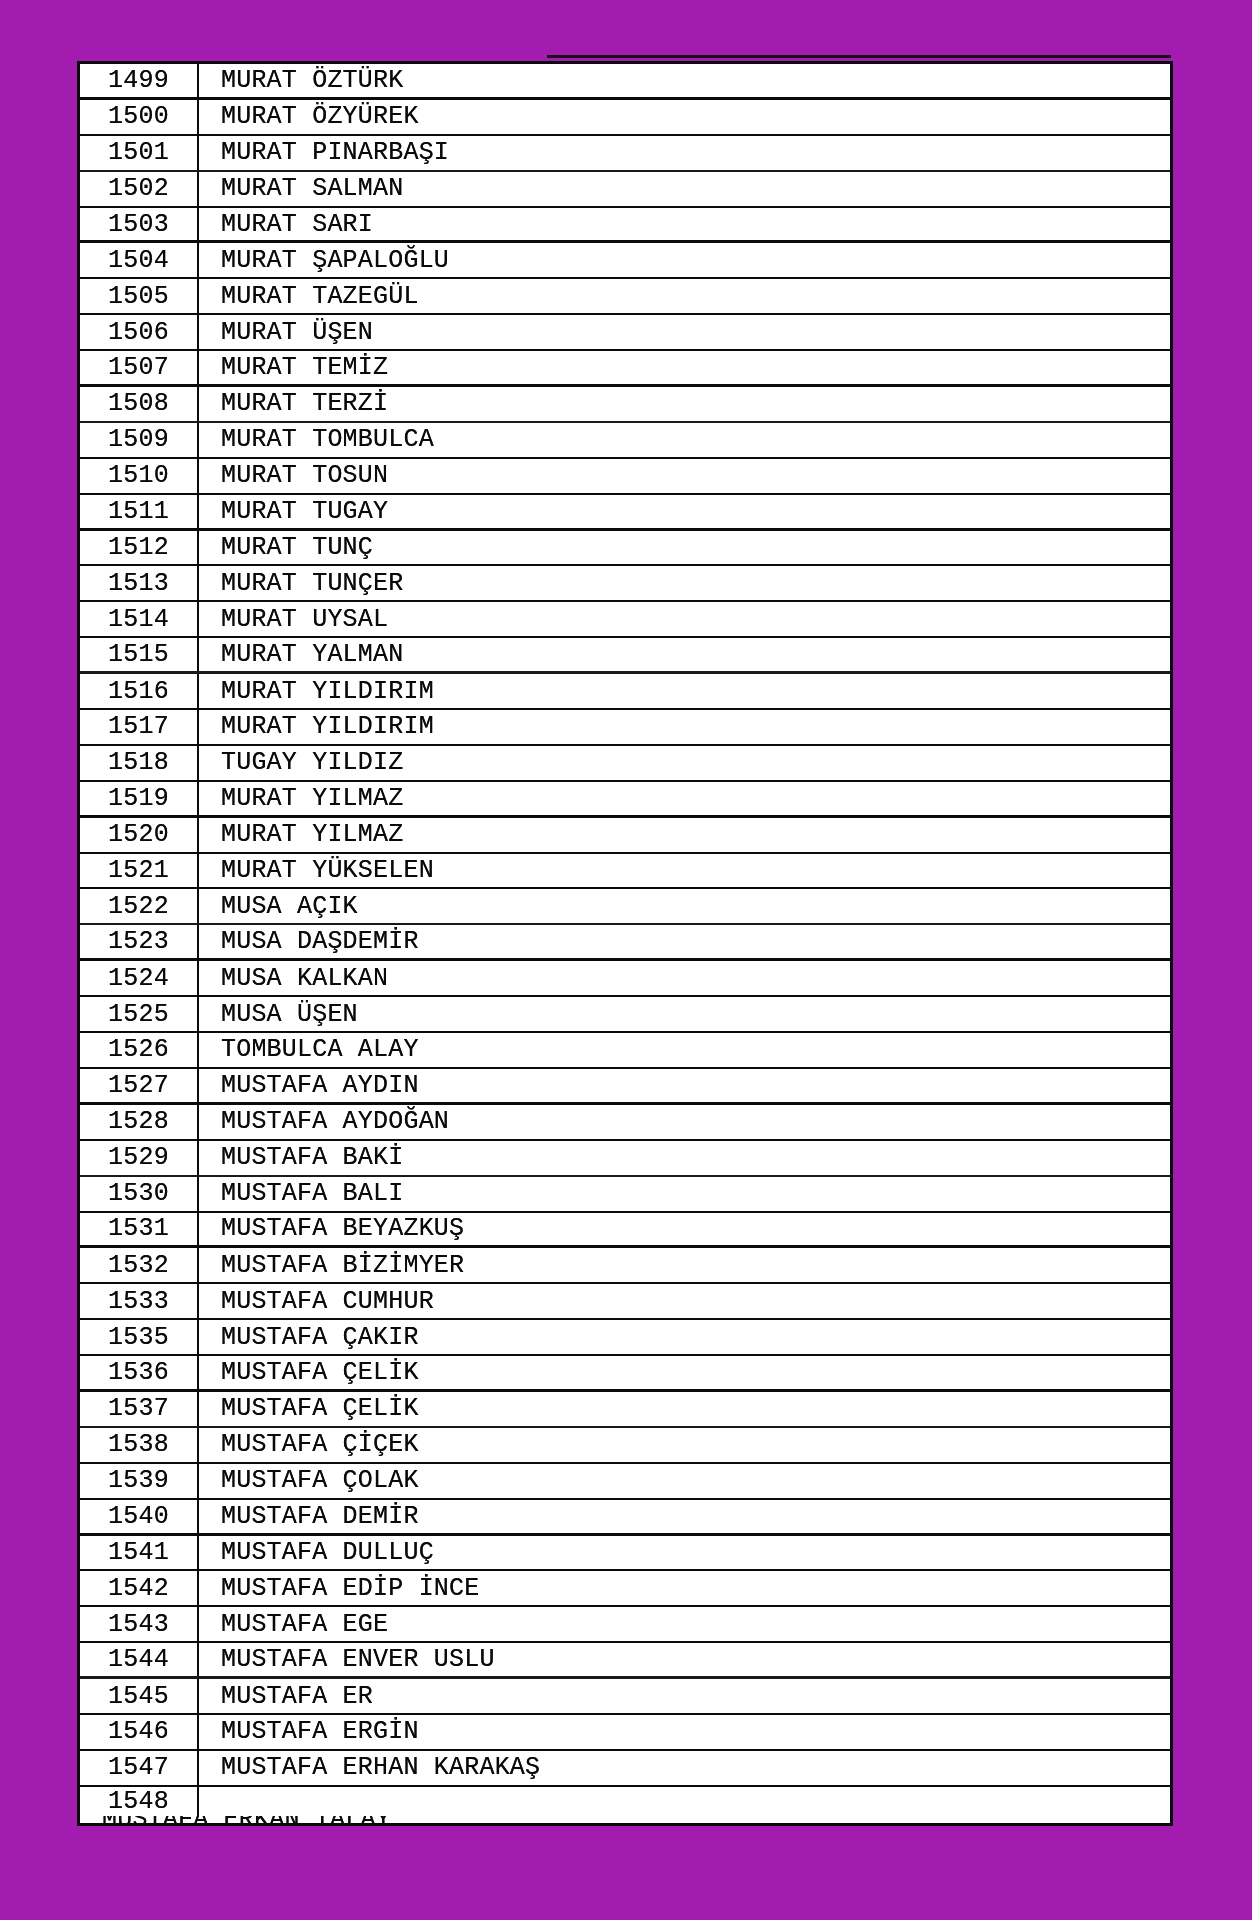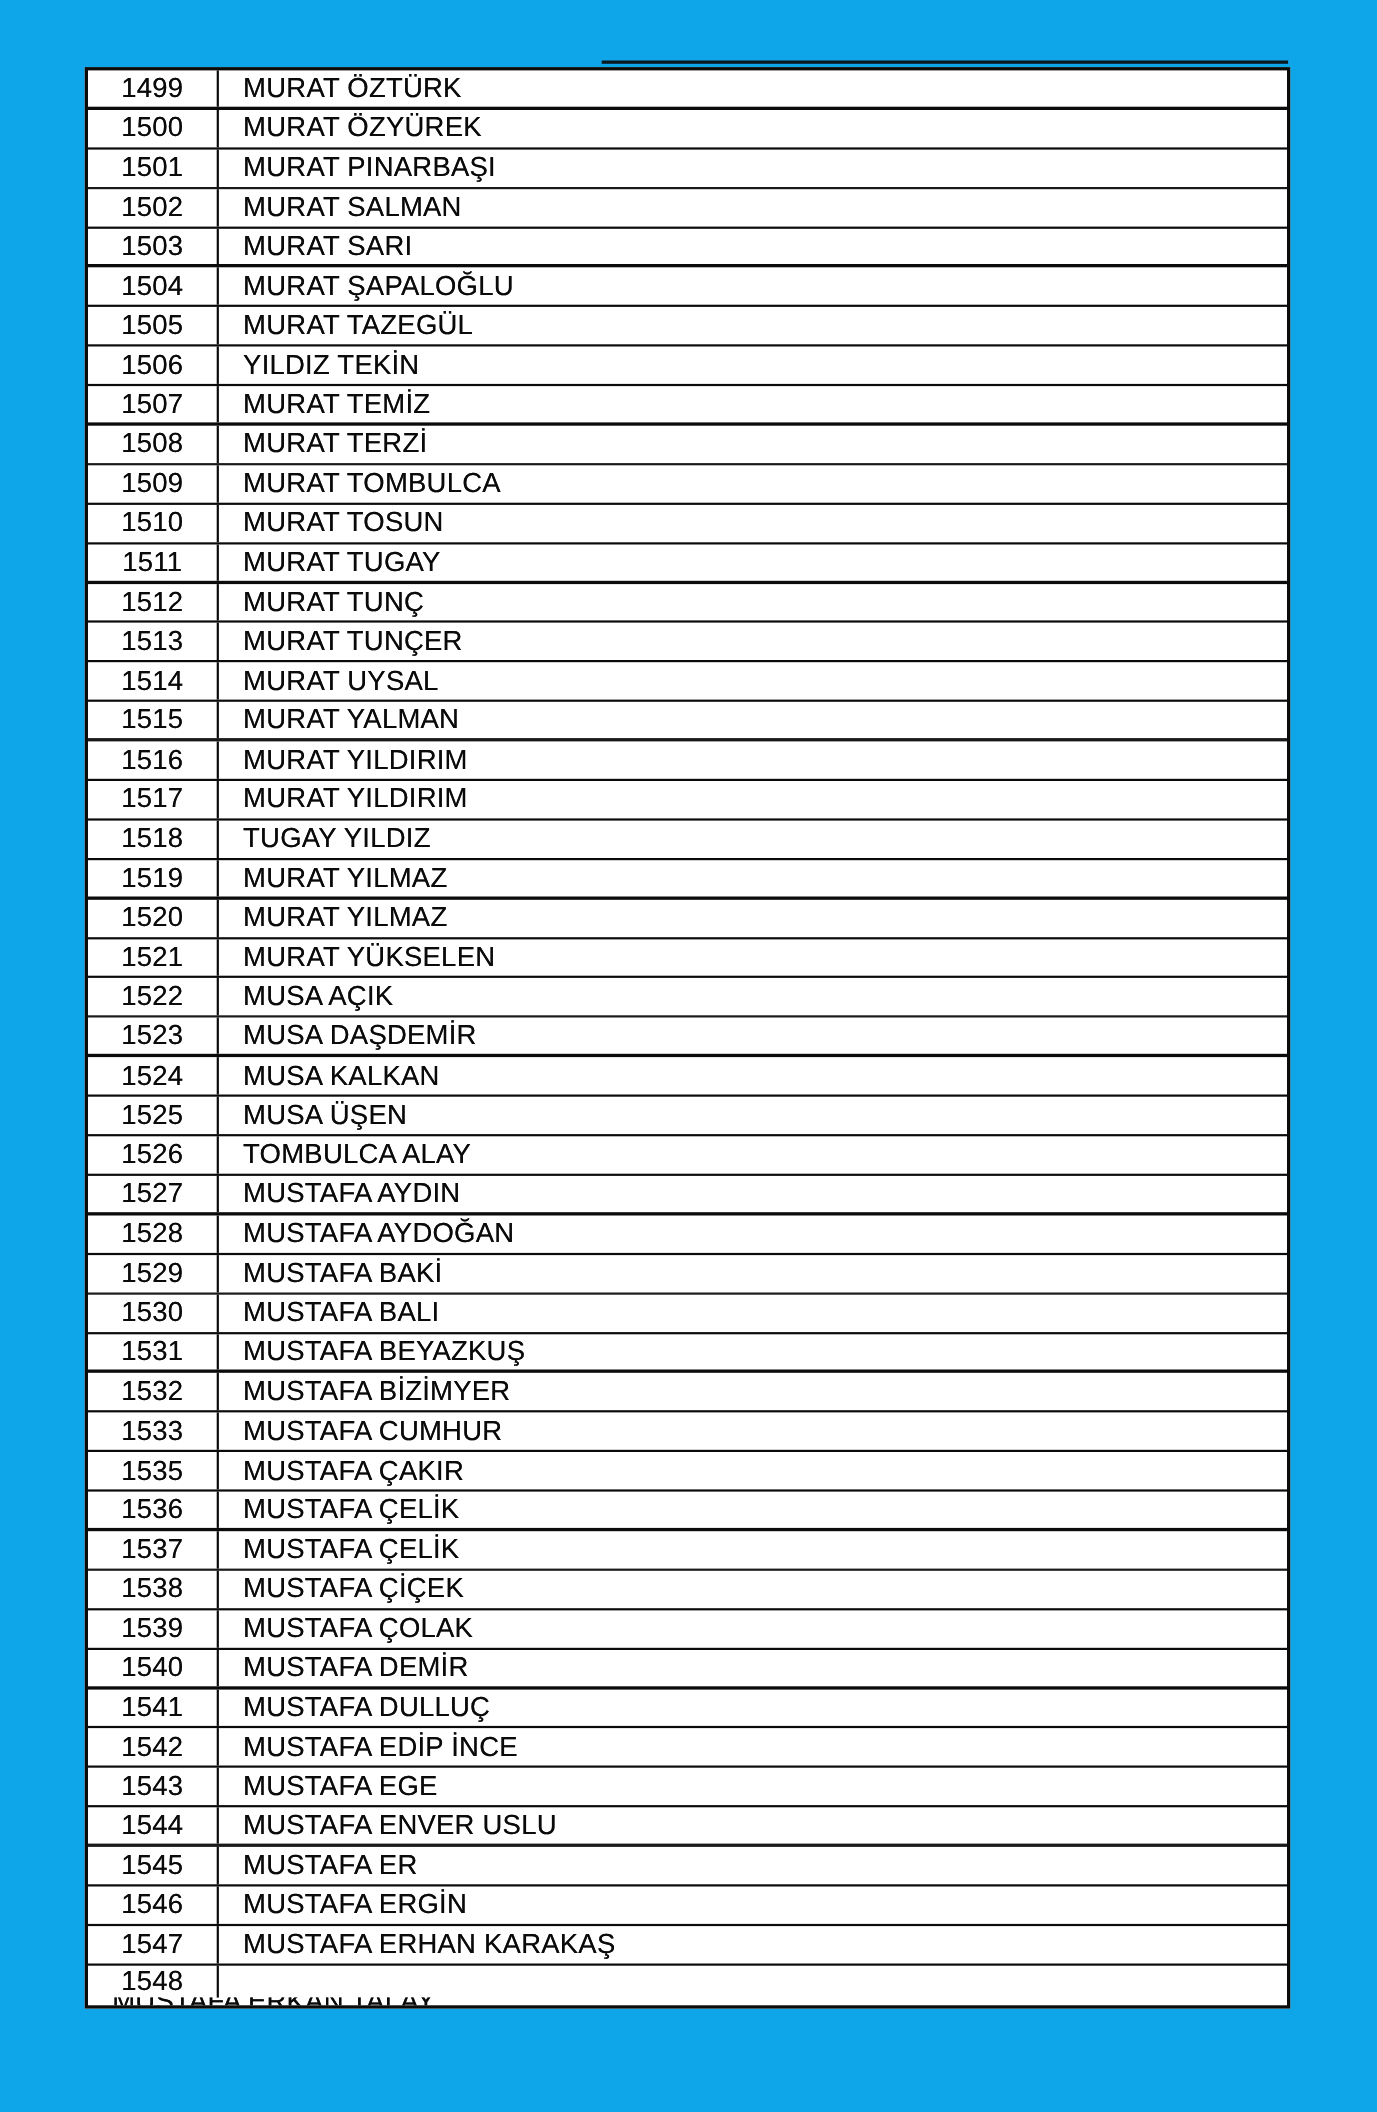--- a/index.html
+++ b/index.html
@@ -4,23 +4,23 @@
 <style>
   html, body {
     margin: 0;
     padding: 0;
     background: #ffffff;
   }
   .page {
     position: relative;
     width: 1252px;
     height: 1920px;
-    background: #0ea5e9;
+    background: #a21caf;
     overflow: hidden;
-    font-family: Liberation Sans, sans-serif;
+    font-family: Liberation Mono, monospace;
   }
   .roster {
     position: absolute;
     left: 77px;
     top: 61px;
     width: 1096px;
     box-sizing: border-box;
     border: 3px solid #0b0b0b;
     background: #ffffff;
   }
@@ -102,21 +102,21 @@
     <div class="cell name">MURAT ŞAPALOĞLU</div>
   </div>
 
   <div class="row">
     <div class="cell num">1505</div>
     <div class="cell name">MURAT TAZEGÜL</div>
   </div>
 
   <div class="row">
     <div class="cell num">1506</div>
-    <div class="cell name">YILDIZ TEKİN</div>
+    <div class="cell name">MURAT ÜŞEN</div>
   </div>
 
   <div class="row">
     <div class="cell num">1507</div>
     <div class="cell name">MURAT TEMİZ</div>
   </div>
 
   <div class="row">
     <div class="cell num">1508</div>
     <div class="cell name">MURAT TERZİ</div>

